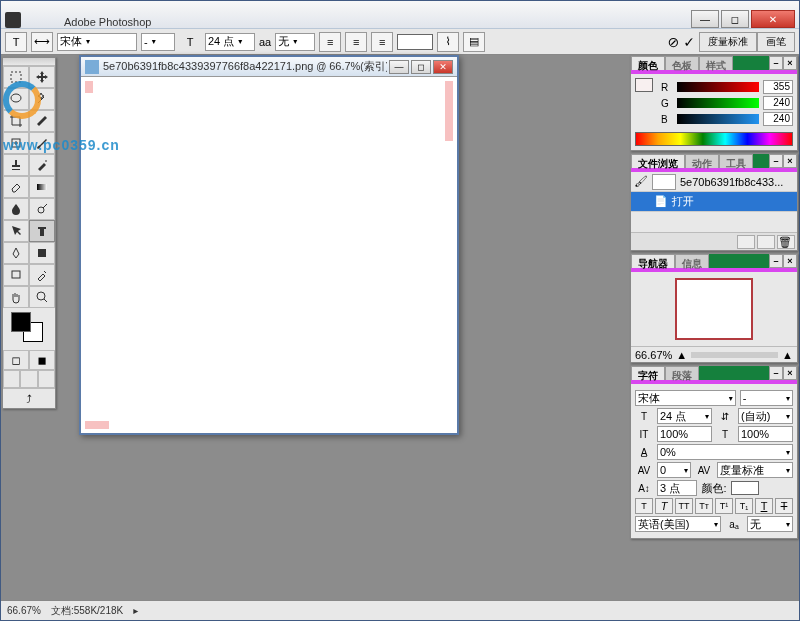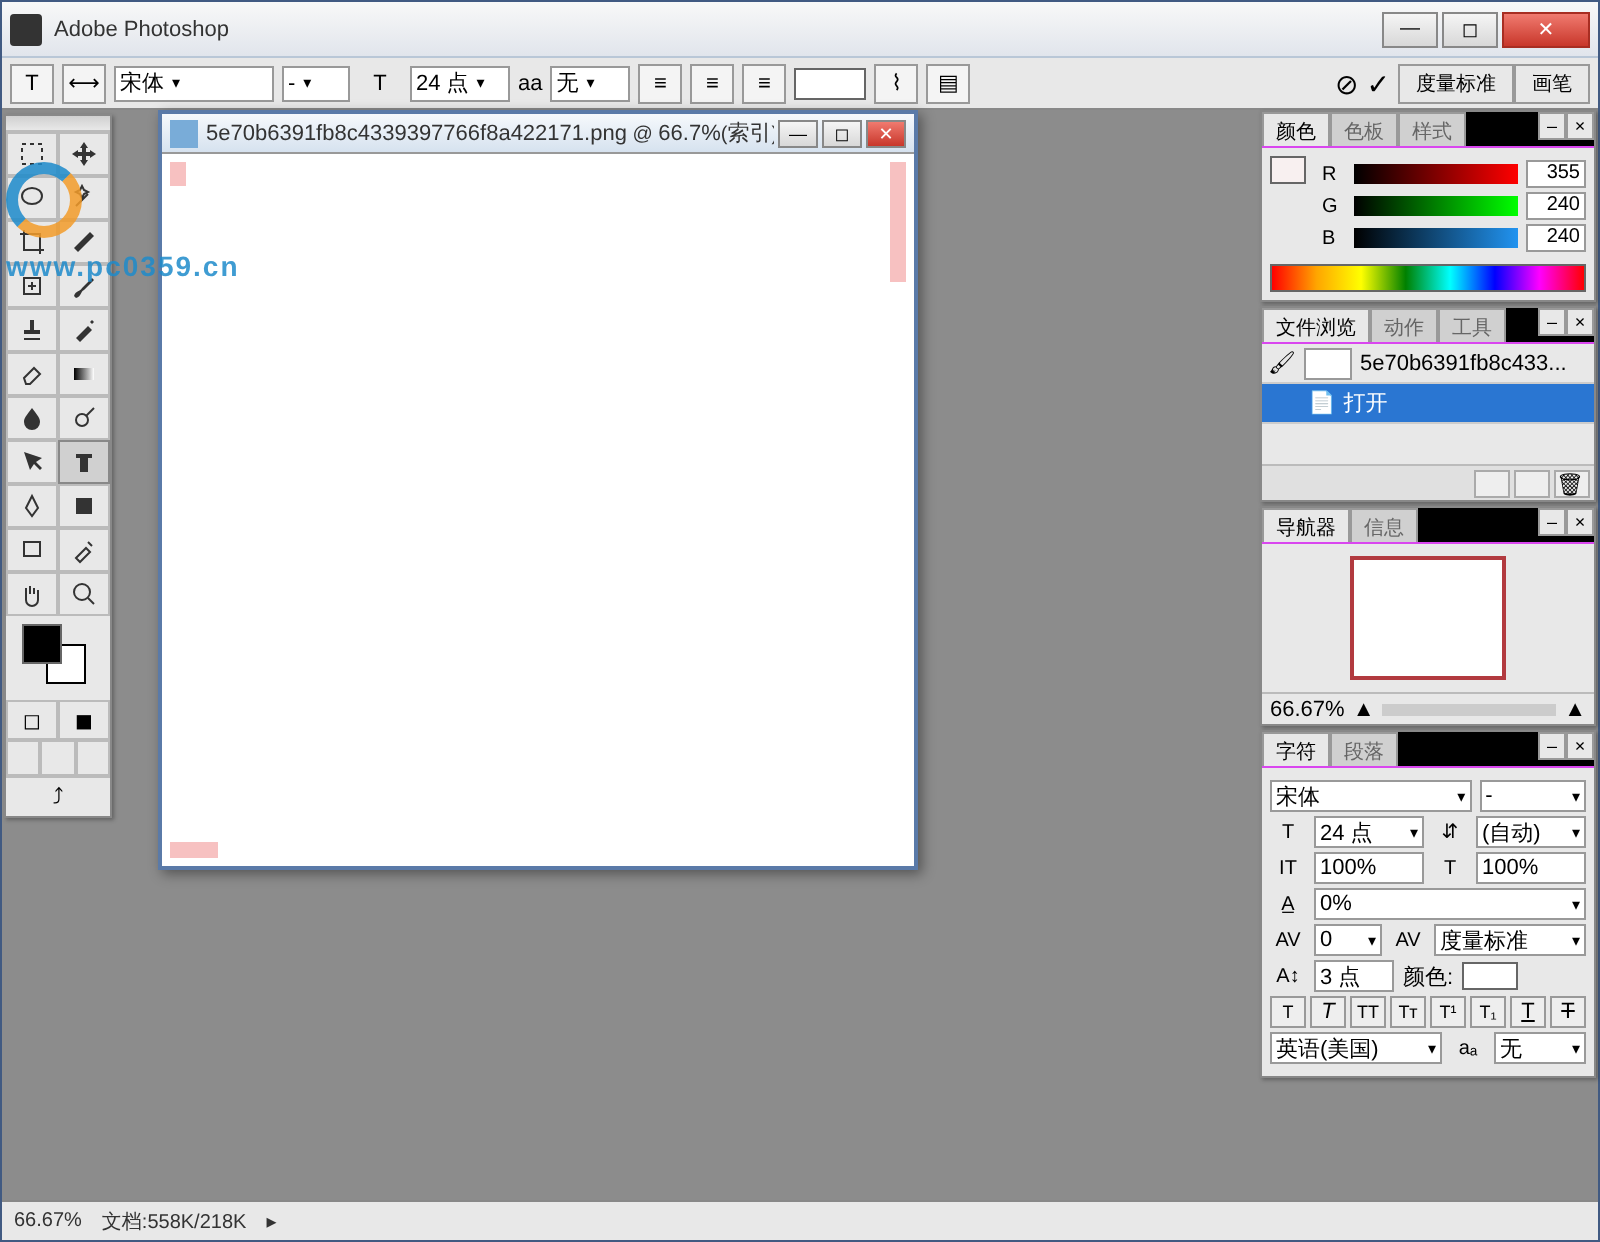--- a/index.html
+++ b/index.html
@@ -1,20 +1,20 @@
 <!DOCTYPE html>
 <html><head>
 <meta charset="utf-8">
 <style>
 * { margin: 0; padding: 0; box-sizing: border-box; font-family: "Microsoft YaHei", sans-serif; font-size: 11px; }
 body { width: 800px; height: 621px; background: #8c8c8c; overflow: hidden; position: relative; }
 
 
 .win-frame { width: 100%; height: 100%; display: flex; flex-direction: column; border: 1px solid #415a82; }
-.titlebar { height: 28px; background: linear-gradient(#f8f8f8,#e1e5ec); display: flex; align-items: center; padding: 0 4px; border-bottom: 1px solid #b9c7d7; }
+.titlebar { height: 28px; background: linear-gradient(#f8f8f8,#e1e5ec); display: flex; align-items: flex-end; padding: 0 4px; border-bottom: 1px solid #b9c7d7; gap: 37px; }
 .titlebar .ps-logo { width: 16px; height: 16px; background: #333; border-radius: 2px; margin-right: 6px; display:inline-block;}
 .titlebar .title { flex: 1; color: #333; }
 .win-btns { display: flex; gap: 2px; }
 .win-btn { width: 28px; height: 18px; border: 1px solid #888; background: linear-gradient(#f5f5f5,#d8d8d8); display:flex; align-items:center; justify-content:center; font-size:10px;}
 .win-btn.close { background: linear-gradient(#f07a6f,#c8372b); color:#fff; width: 44px; border-color:#a82d22;}
 
 
 .menubar { height: 20px; background: linear-gradient(#fafafa,#e8e8e8); display: flex; align-items: center; padding: 0 4px; border-bottom: 1px solid #999; gap: 2px;}
 .menubar span { padding: 0 4px; color: #222; cursor: default; }
 
@@ -54,21 +54,21 @@
 .docwin .doctitle .wb { width:20px; height:14px; border:1px solid #888; margin-left:2px; display:flex;align-items:center;justify-content:center; font-size:9px; background:linear-gradient(#f5f5f5,#d8d8d8);}
 .docwin .doctitle .wb.cl { background:linear-gradient(#f07a6f,#c8372b); color:#fff;}
 .docwin .canvas { position:absolute; left:4px; top:24px; right:4px; bottom:4px; background:#fff;}
 .docwin .canvas .pink-t { position:absolute; left:0; top:0; width:8px; height:12px; background:#f7c1c1;}
 .docwin .canvas .pink-r { position:absolute; right:0; top:0; width:8px; height:60px; background:#f7c1c1;}
 .docwin .canvas .pink-b { position:absolute; left:0; bottom:0; width:24px; height:8px; background:#f7c1c1;}
 
 
 .panels { position:absolute; right:1px; top:0; width:168px; display:flex; flex-direction:column; gap:2px;}
 .panel { background:#e8e8e8; border:1px solid #888; box-shadow:1px 1px 2px rgba(0,0,0,.3);}
-.ptabs { height:18px; display:flex; background:#000000; border-bottom:1px solid #d946ef; position:relative;}
+.ptabs { height:18px; display:flex; background:#15803d; border-bottom:4px solid #d946ef; position:relative;font-weight:bold;}
 .ptab { padding:2px 6px; font-size:10px; background:#e8e8e8; border:1px solid #999; border-bottom:none;}
 .ptab.inact { background:#d0d0d0; color:#666;}
 .ptabs .xbar { margin-left:auto; display:flex;}
 .ptabs .xbtn { width:14px; height:14px; border:1px solid #999; background:#e8e8e8; display:flex; align-items:center; justify-content:center; font-size:9px;}
 .pbody { padding:4px; }
 
 
 .color-row { display:flex; align-items:center; gap:4px; margin:2px 0;}
 .color-row .lbl { width:12px; font-size:10px;}
 .color-row .slider { flex:1; height:10px; }
@@ -102,21 +102,21 @@
 .char-btns .cb { flex:1; height:16px; border:1px solid #999; background:#eee; display:flex;align-items:center;justify-content:center; font-size:9px;}
 
 
 .statusbar { height:20px; background:#e8e8e8; border-top:1px solid #888; display:flex; align-items:center; padding:0 6px; gap:10px;}
 .statusbar span { font-size:10px; color:#333;}
 
 
 .watermark { position:absolute; left:2px; top:26px; z-index:100; pointer-events:none; opacity:.85;}
 .watermark .logo { width:48px; height:40px; position:relative;}
 .watermark .logo .c { position:absolute; border:6px solid #1e8bcb; border-radius:50%; width:38px; height:38px; border-right-color:#f39c2a; border-bottom-color:#f39c2a;}
-.watermark .txt { color:#1e8bcb; font-size:14px; font-weight:bold; margin-top:4px; letter-spacing:1px;}
+.watermark .txt { color:#1e8bcb; font-size:14px; font-weight:bold; margin-top:16px; letter-spacing:1px;}
 
 </style>
 </head>
 <body>
 
 <div class="win-frame">
 
   <div class="titlebar">
     <span class="ps-logo"></span>
     <span class="title">Adobe Photoshop</span>

